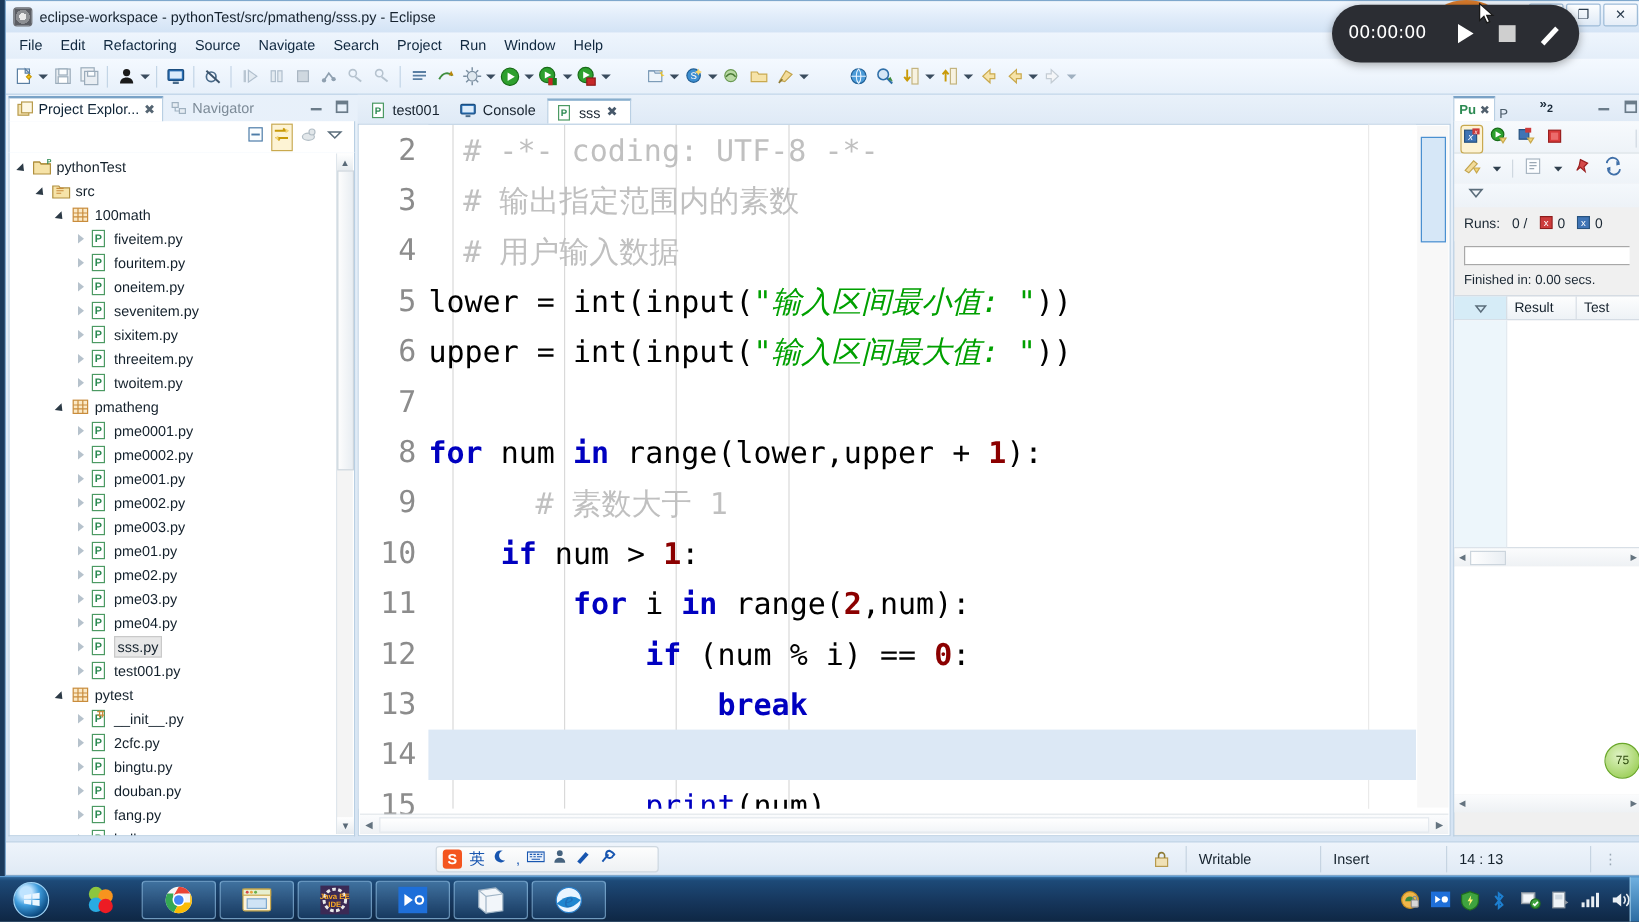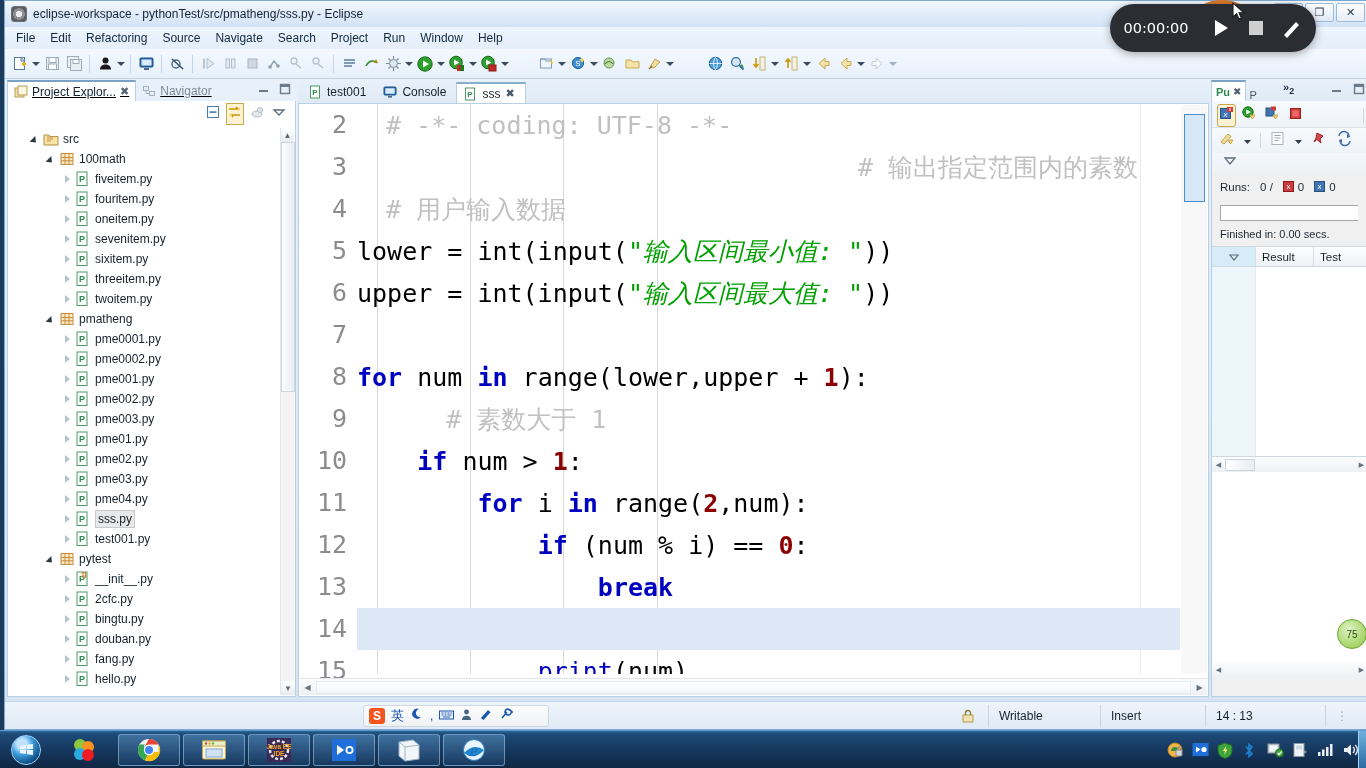--- a/index.html
+++ b/index.html
@@ -54,21 +54,21 @@
   .tbar-sep { width: 1px; height: 18px; background: #c3d5e6; margin: 0 4px; }
   .tbdd { width: 10px; height: 22px; display: flex; align-items: center; justify-content: center; }
   .tbdd::after { content:""; border-left:4px solid transparent; border-right:4px solid transparent; border-top:4px solid #3a4c5e; }
   .tbdd.dim::after { border-top-color:#9fb0c0; }
 
   
   .body { position: absolute; left: 0; top: 78px; width: 1366px; height: 620px; }
 
   
   .leftview { position: absolute; left: 2px; top: 0; width: 289px; height: 618px; }
-  .viewtabs { height: 22px; display: flex; align-items: flex-end; position: relative; text-decoration: underline; }
+  .viewtabs { height: 22px; display: flex; align-items: center; position: relative; }
   .vtab {
     display: flex; align-items: center; gap: 4px; height: 21px; padding: 0 6px;
     font-size: 12px; color: #0e2336;
   }
   .vtab.active { background: #ffffff; border: 1px solid #b9cfe3; border-bottom: none;
     border-top: 2px solid #7aa2c6; font-weight: normal; }
   .vtab.inactive { color: #7d8b98; }
   .vtab .xg { font-size: 11px; color: #556572; }
   .vctl { position: absolute; right: 4px; top: 3px; display: flex; gap: 7px; }
   .vctl i { display: block; width: 14px; height: 14px; }
@@ -512,20 +512,29 @@
           <i><svg width="16" height="16" viewBox="0 0 16 16">
                 <ellipse cx="8" cy="10" rx="5" ry="3" fill="#e2e7ea" stroke="#b3bec6"></ellipse>
                 <circle cx="11" cy="6" r="2.5" fill="#e2e7ea" stroke="#b3bec6"></circle>
               </svg></i>
           <i><svg width="16" height="16" viewBox="0 0 16 16">
                 <path d="M3 6 L13 6 L8 11 Z" fill="none" stroke="#5b6d7b" stroke-width="1.3"></path>
               </svg></i>
         </div>
         <div class="treepane">
           <div class="tree">
+              <div class="trow" style="padding-left: 6px;">
+                <span class="twist open"></span>
+                <span class="ticon"><svg width="16" height="16" viewBox="0 0 16 16">
+                    <path d="M1 4h5l1.2 1.6H15V14H1z" fill="#f6e3a8" stroke="#b08f3e"></path>
+                    <path d="M1 4h5l1.2 1.6H15" fill="none" stroke="#b08f3e"></path>
+                    <text x="12" y="5.5" font-size="6" fill="#2c8a52" font-family="Liberation Sans" font-weight="bold">P</text>
+                  </svg></span>
+                <span class="tlabel">pythonTest</span>
+              </div>
               <div class="trow" style="padding-left: 22px;">
                 <span class="twist open"></span>
                 <span class="ticon"><svg width="16" height="16" viewBox="0 0 16 16">
                     <path d="M1 4h5l1.2 1.6H15V14H1z" fill="#f6e3a8" stroke="#b08f3e"></path>
                     <path d="M4 6h6M4 8h6M4 10h4" stroke="#c98c3c" stroke-width=".9"></path>
                   </svg></span>
                 <span class="tlabel">src</span>
               </div>
               <div class="trow" style="padding-left: 38px;">
                 <span class="twist open"></span>
@@ -796,21 +805,21 @@
               <div class="lnum" style="top: 462px;">13</div>
               <div class="lnum" style="top: 504px;">14</div>
               <div class="lnum" style="top: 546px;">15</div>
             </div>
           <div class="code">
               <div class="indent-guide" style="left: 20px;"></div>
               <div class="indent-guide" style="left: 113px;"></div>
               <div class="indent-guide" style="left: 206px;"></div>
               <div class="indent-guide" style="left: 300px;"></div>
               <div class="ln" style="position: relative;"><span class="cm"># -*- coding: UTF-8 -*-</span></div>
-              <div class="ln" style="position: relative; justify-content: flex-end;"><span class="cm"># 输出指定范围内的素数</span></div>
+              <div class="ln" style="position: relative;"><span class="cm"># 输出指定范围内的素数</span></div>
               <div class="ln" style="position: relative;"><span class="cm"># 用户输入数据</span></div>
               <div class="ln" style="position: relative;"><span class="pl">lower = int(input(</span><span class="st">"输入区间最小值: "</span><span class="pl">))</span></div>
               <div class="ln" style="position: relative;"><span class="pl">upper = int(input(</span><span class="st">"输入区间最大值: "</span><span class="pl">))</span></div>
               <div class="ln" style="position: relative;"></div>
               <div class="ln" style="position: relative;"><span class="kw">for</span><span class="pl"> num </span><span class="kw">in</span><span class="pl"> range(lower,upper + </span><span class="nm">1</span><span class="pl">):</span></div>
               <div class="ln" style="position: relative;"><span class="cm">    # 素数大于 1</span></div>
               <div class="ln" style="position: relative;"><span class="pl">    </span><span class="kw">if</span><span class="pl"> num &gt; </span><span class="nm">1</span><span class="pl">:</span></div>
               <div class="ln" style="position: relative;"><span class="pl">        </span><span class="kw">for</span><span class="pl"> i </span><span class="kw">in</span><span class="pl"> range(</span><span class="nm">2</span><span class="pl">,num):</span></div>
               <div class="ln" style="position: relative;"><span class="pl">            </span><span class="kw">if</span><span class="pl"> (num % i) == </span><span class="nm">0</span><span class="pl">:</span></div>
               <div class="ln" style="position: relative;"><span class="pl">                </span><span class="kw">break</span></div>

